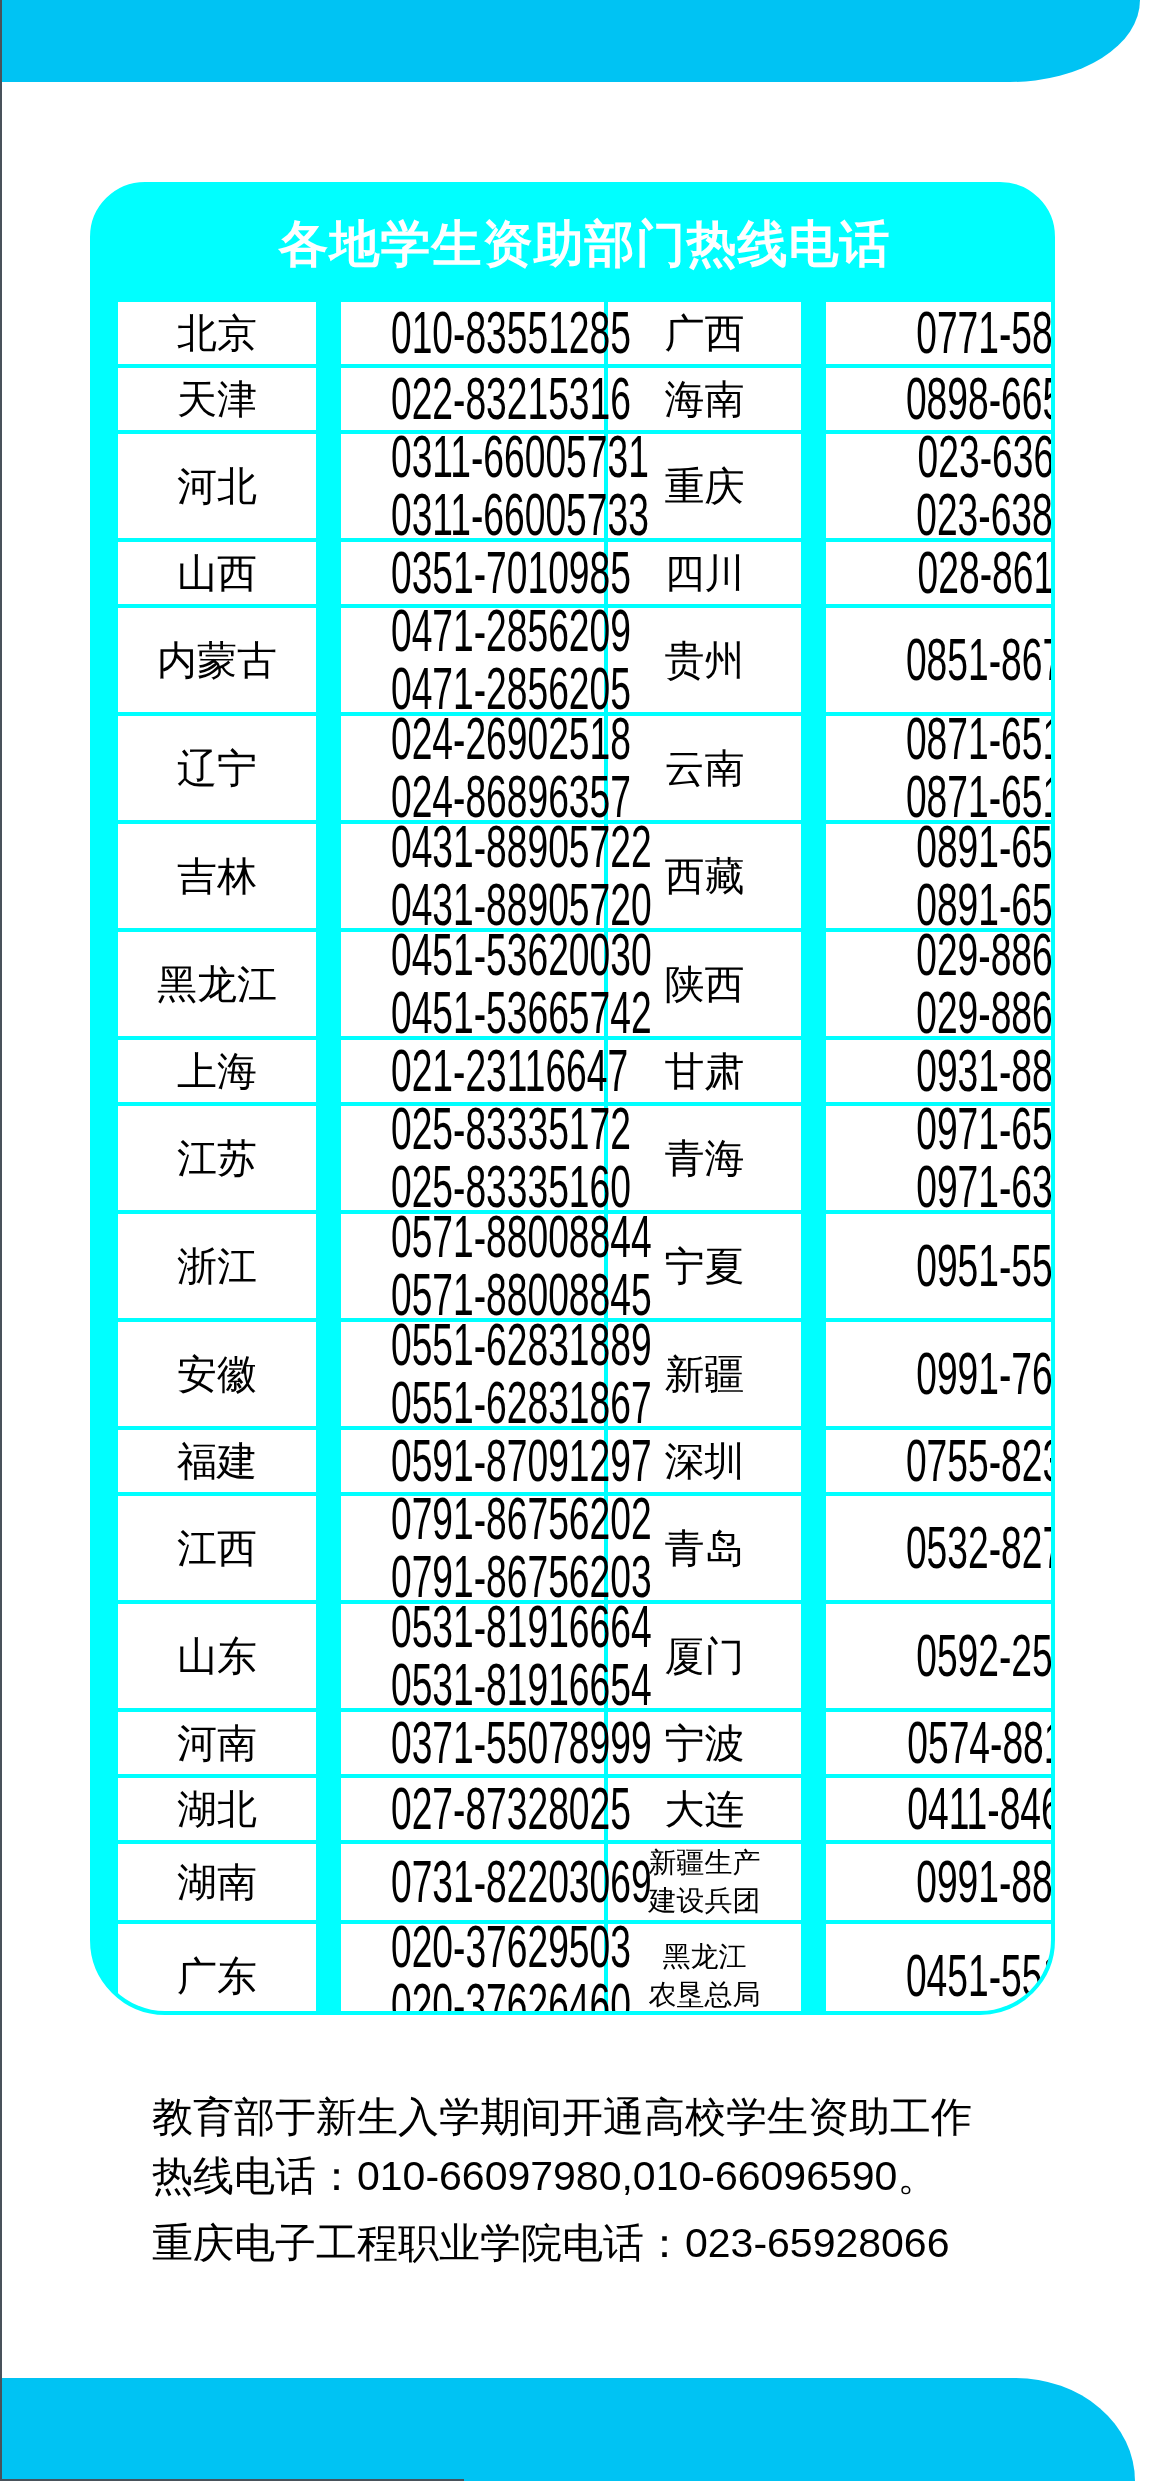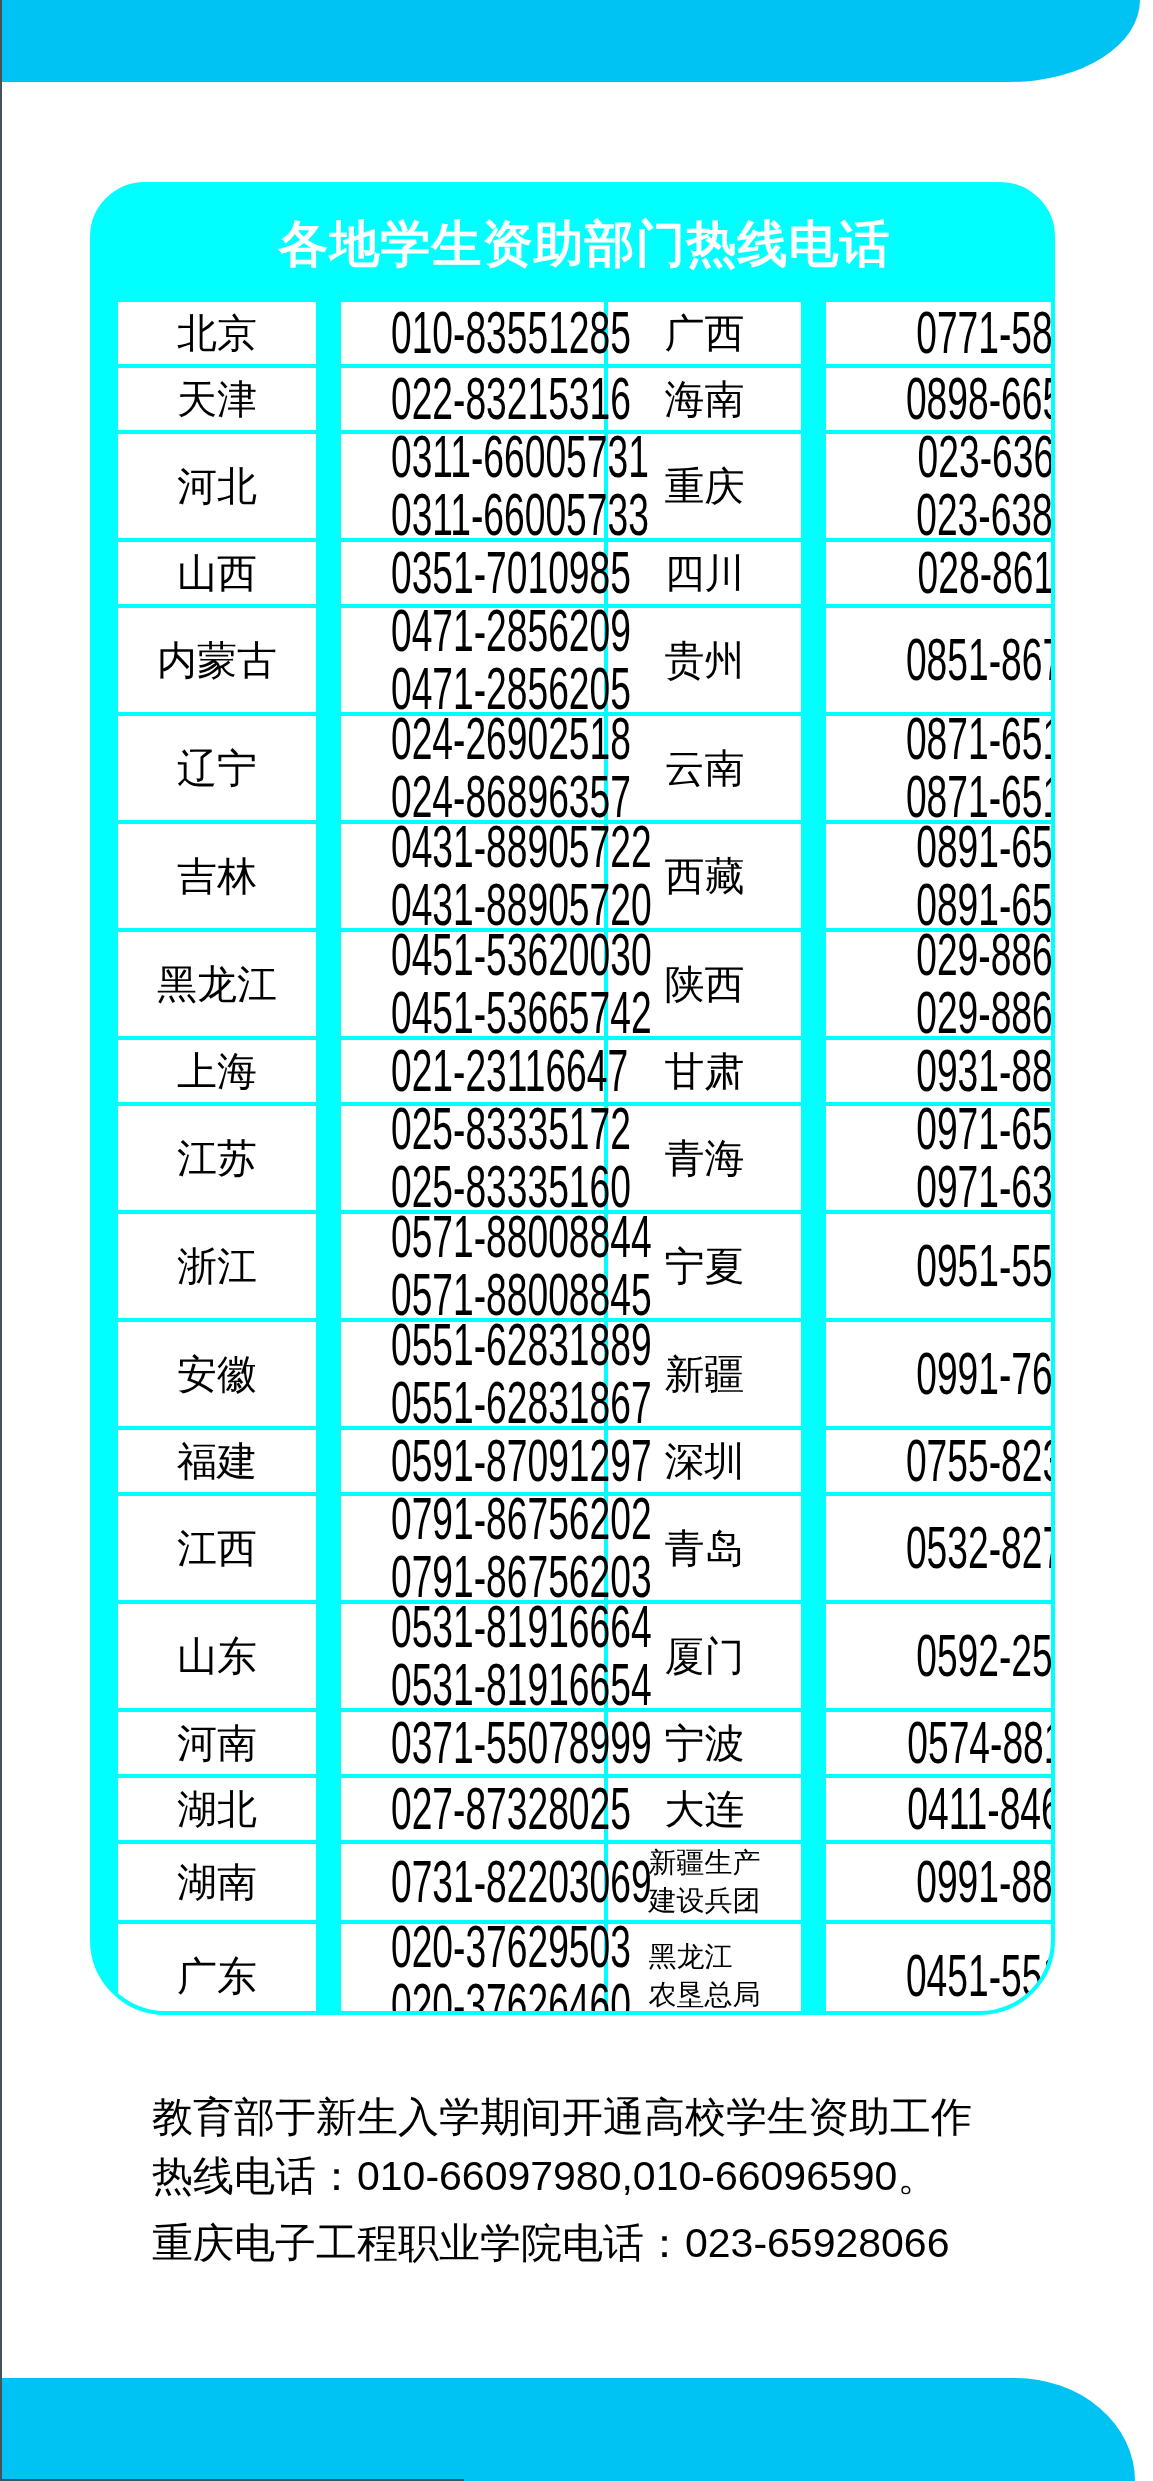--- a/index.html
+++ b/index.html
@@ -46,21 +46,21 @@
     display:grid;height:1709px;
     grid-template-columns:198px 284px 193px 1fr;
     gap:4px;
     background:var(--accent-cyan,#00FFFF);
   }
   .cell{
     background:#fff;display:flex;align-items:center;justify-content:center;
     overflow:visible;
   }
   .region{
-    font-size:40px;line-height:46px;white-space:pre-line;
+    font-size:40px;line-height:46px;text-align:center;white-space:pre-line;
   }
   .region.small{font-size:28px;line-height:38px;}
   .phones{flex-direction:column;gap:12px;margin-left:21px;}
   .pline{
     font-size:60px;line-height:46px;white-space:nowrap;text-align:center;
     transform:scaleX(0.62);transform-origin:50% 50%;
     width:100%;
   }
   
   .footer{

